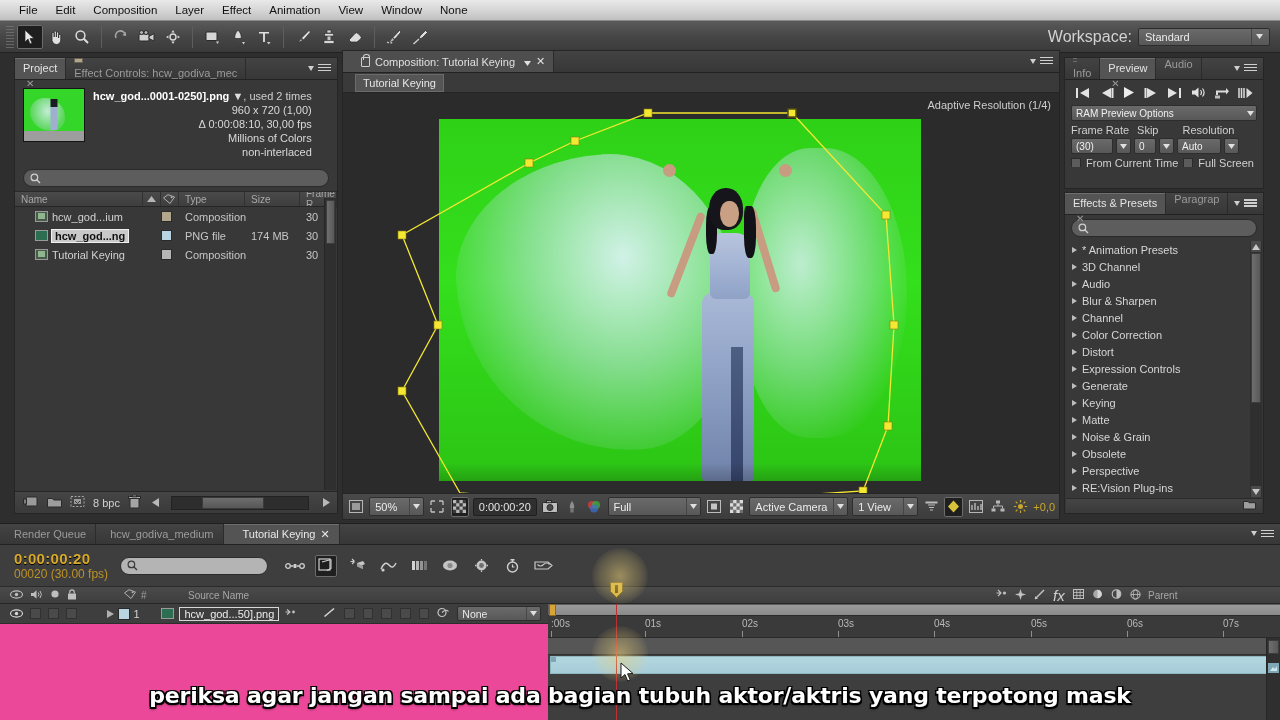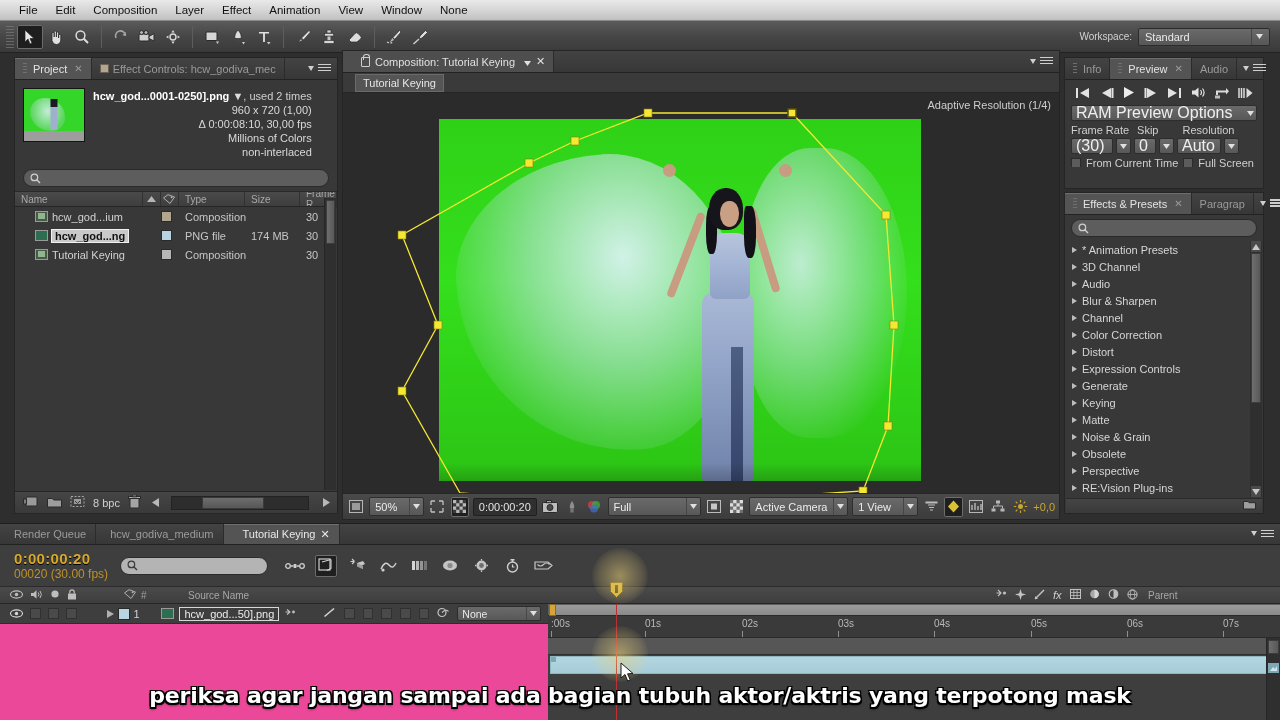--- a/index.html
+++ b/index.html
@@ -38,21 +38,21 @@
   .tool {
     width: 26px; height: 24px; margin: 0 0px; position: relative;
     display: flex; align-items: center; justify-content: center;
     cursor: default; border-radius: 2px;
   }
   .tool.active { background: #1e1e1e; box-shadow: inset 0 0 0 1px #6d6d6d; }
   .tool svg { display: block; }
   .tsep { width: 1px; height: 22px; background: #2b2b2b; border-right: 1px solid #5d5d5d; margin: 0 6px; }
 
   .ws-area { margin-left: auto; display: flex; align-items: center; gap: 6px; padding-right: 10px; }
-  .ws-label { color: #d2d2d2; font-size: 10px; }
+  .ws-label { color: #d2d2d2; font-size: 16px; }
   .ws-select {
     width: 132px; height: 18px; background: linear-gradient(180deg,#6a6a6a,#575757);
     border: 1px solid #2c2c2c; border-radius: 2px; display: flex; align-items: center;
     padding-left: 6px; color: #eaeaea; font-size: 11px; position: relative;
   }
   .ws-select .arw { position: absolute; right: 3px; top: 0; bottom: 0; width: 15px;
     display:flex; align-items:center; justify-content:center; border-left: 1px solid #454545; }
   .searchhelp {
     width: 200px; height: 19px; background: #b9b9b9; border: 1px solid #4a4a4a;
     border-radius: 2px; display: flex; align-items: center; padding-left: 4px; gap:4px;
@@ -60,23 +60,23 @@
   }
 
   
   .panel { position: absolute; background: #383838; border: 1px solid #252525; }
   .ptabs {
     height: 22px; background: linear-gradient(180deg,#434343,#373737);
     display: flex; align-items: stretch; border-bottom: 1px solid #222;
     position: relative;
   }
   .ptab {
-    display: flex; align-items: center; gap: 4px; padding: 0 8px;
+    display: flex; align-items: flex-start; gap: 4px; padding: 0 8px;
     font-size: 11px; color: #9a9a9a; cursor: default;
-    border-right: 1px solid #2b2b2b; position: relative; white-space: nowrap;
+    border-right: 1px solid #2b2b2b; position: relative; white-space: nowrap; flex-direction: column;
   }
   .ptab.sel { background: #545454; color: #e4e4e4;
               box-shadow: inset 0 1px 0 #6e6e6e; }
   .ptab .x { font-size: 10px; color: #9a9a9a; margin-left: 3px; }
   .ptab .dot { width:9px;height:9px;background:#b2a68c;border:1px solid #6a6256;}
   .ptab .tgrip { width:4px; height:12px; margin-right:2px;
     background-image: repeating-linear-gradient(180deg,#6f6f6f 0 1px,transparent 1px 3px); }
   .pmenu { margin-left: auto; display: flex; align-items: center; padding: 0 6px; gap:4px; }
   .hamb { width: 13px; height: 9px;
     background-image: repeating-linear-gradient(180deg,#cfcfcf 0 1.5px, transparent 1.5px 3px); }
@@ -218,21 +218,21 @@
     font-size: 11px; border-radius: 2px; }
   .plus00 { color: #c8a72c; font-size: 11px; }
 
   
   #infoPanel { left: 1064px; top: 57px; width: 200px; height: 132px; }
   .prev-transport { display:flex; align-items:center; justify-content:space-around;
     padding: 6px 6px 4px 6px; }
   .rowlbl { display:flex; font-size: 11px; color:#cfcfcf; padding: 0 6px; gap: 2px; }
   .fieldsm { height: 16px; background: linear-gradient(180deg,#6a6a6a,#585858);
     border: 1px solid #2d2d2d; display:flex; align-items:center; padding: 0 4px;
-    font-size: 16px; color: #efefef; border-radius: 2px; }
+    font-size: 10px; color: #efefef; border-radius: 2px; }
   .ddarrow { width: 15px; height: 16px; background: linear-gradient(180deg,#6a6a6a,#585858);
     border: 1px solid #2d2d2d; display:flex; align-items:center; justify-content:center;
     border-radius: 2px; }
   .chk { width: 10px; height: 10px; background:#5c5c5c; border: 1px solid #2b2b2b; }
 
   #effectsPanel { left: 1064px; top: 192px; width: 200px; height: 322px; }
   .fx-search { padding: 4px 6px; }
   .fx-list { position: absolute; left: 1px; right: 13px; top: 48px; bottom: 16px;
     overflow: hidden; }
   .fx-row { display: flex; align-items: center; gap: 5px; height: 17px; padding-left: 6px;
@@ -1175,21 +1175,21 @@
           <svg width="11" height="11" viewBox="0 0 11 11">
               <path d="M5.5 0 L6.8 4.2 L11 5.5 L6.8 6.8 L5.5 11 L4.2 6.8 L0 5.5 L4.2 4.2Z" fill="#c4c4c4"></path>
             </svg>
         </span>
         <span>
           <svg width="11" height="11" viewBox="0 0 11 11">
               <path d="M1 10 L10 1" stroke="#c4c4c4" stroke-width="1.4"></path>
               <path d="M1 10 L1 7 L4 10Z" fill="#c4c4c4"></path>
             </svg>
         </span>
-        <span style="font-style:italic;color:#cfcfcf;font-size:11px">fx</span>
+        <span style="font-style:italic;color:#cfcfcf;font-size:15px">fx</span>
         <span>
           <svg width="11" height="10" viewBox="0 0 11 10">
               <rect x="0.5" y="0.5" width="10" height="9" fill="none" stroke="#c0c0c0"></rect>
               <path d="M3.8 0.5 v9 M7.1 0.5 v9 M0.5 3.5 h10 M0.5 6.5 h10" stroke="#c0c0c0" stroke-width="0.8"></path>
             </svg>
         </span>
         <span>
           <svg width="11" height="10" viewBox="0 0 11 10">
               <circle cx="5.5" cy="5" r="4.3" fill="#a8a8a8"></circle>
               <path d="M5.5 0.7 a4.3 4.3 0 010 8.6Z" fill="#d6d6d6"></path>

